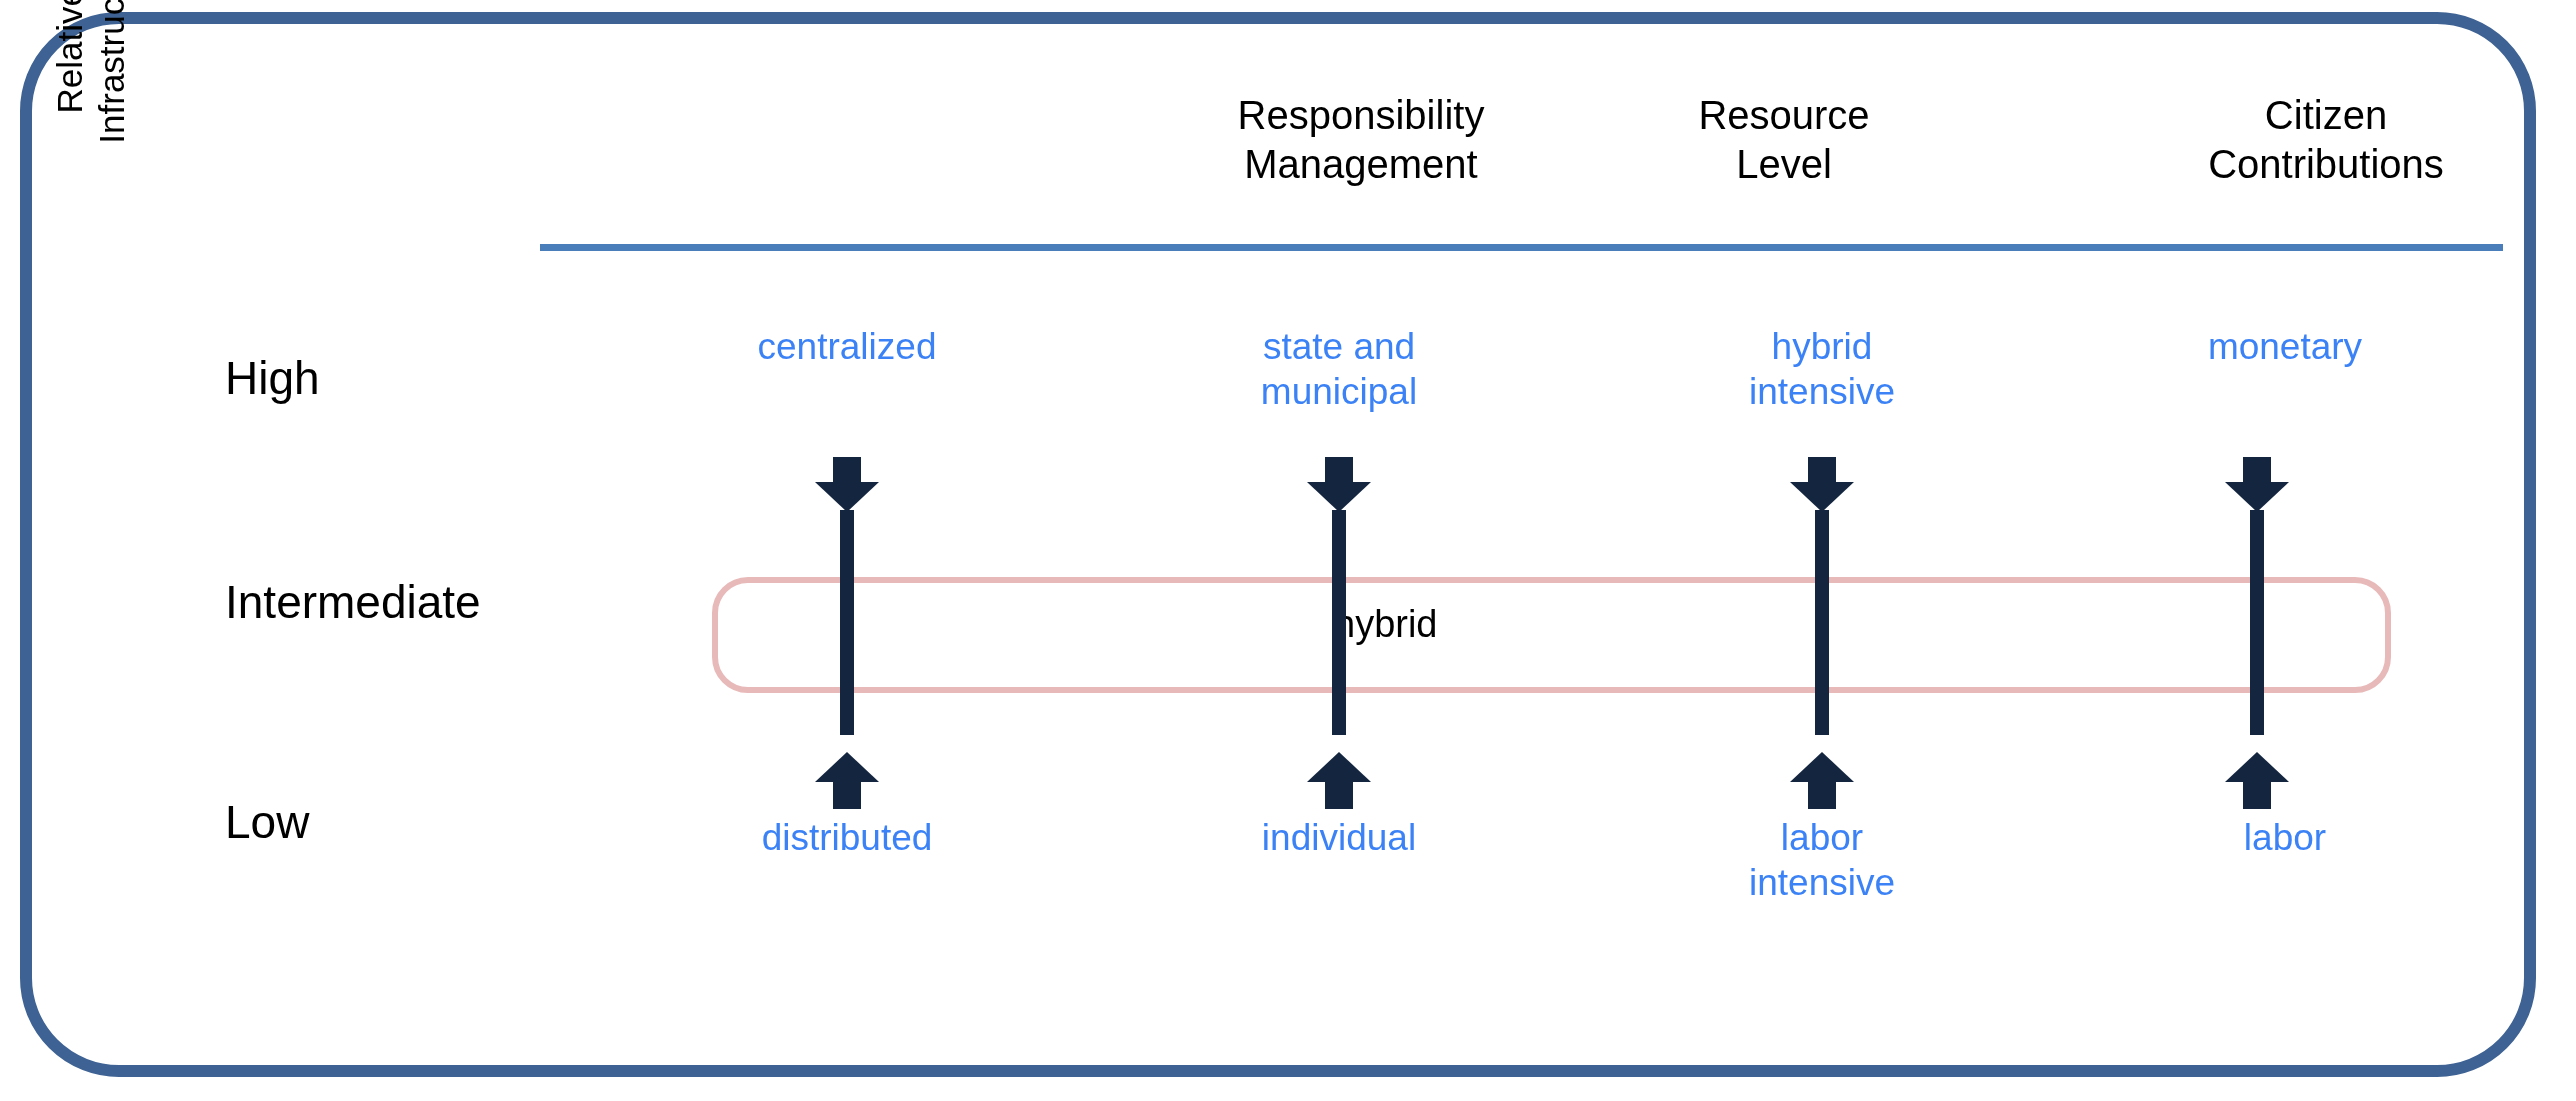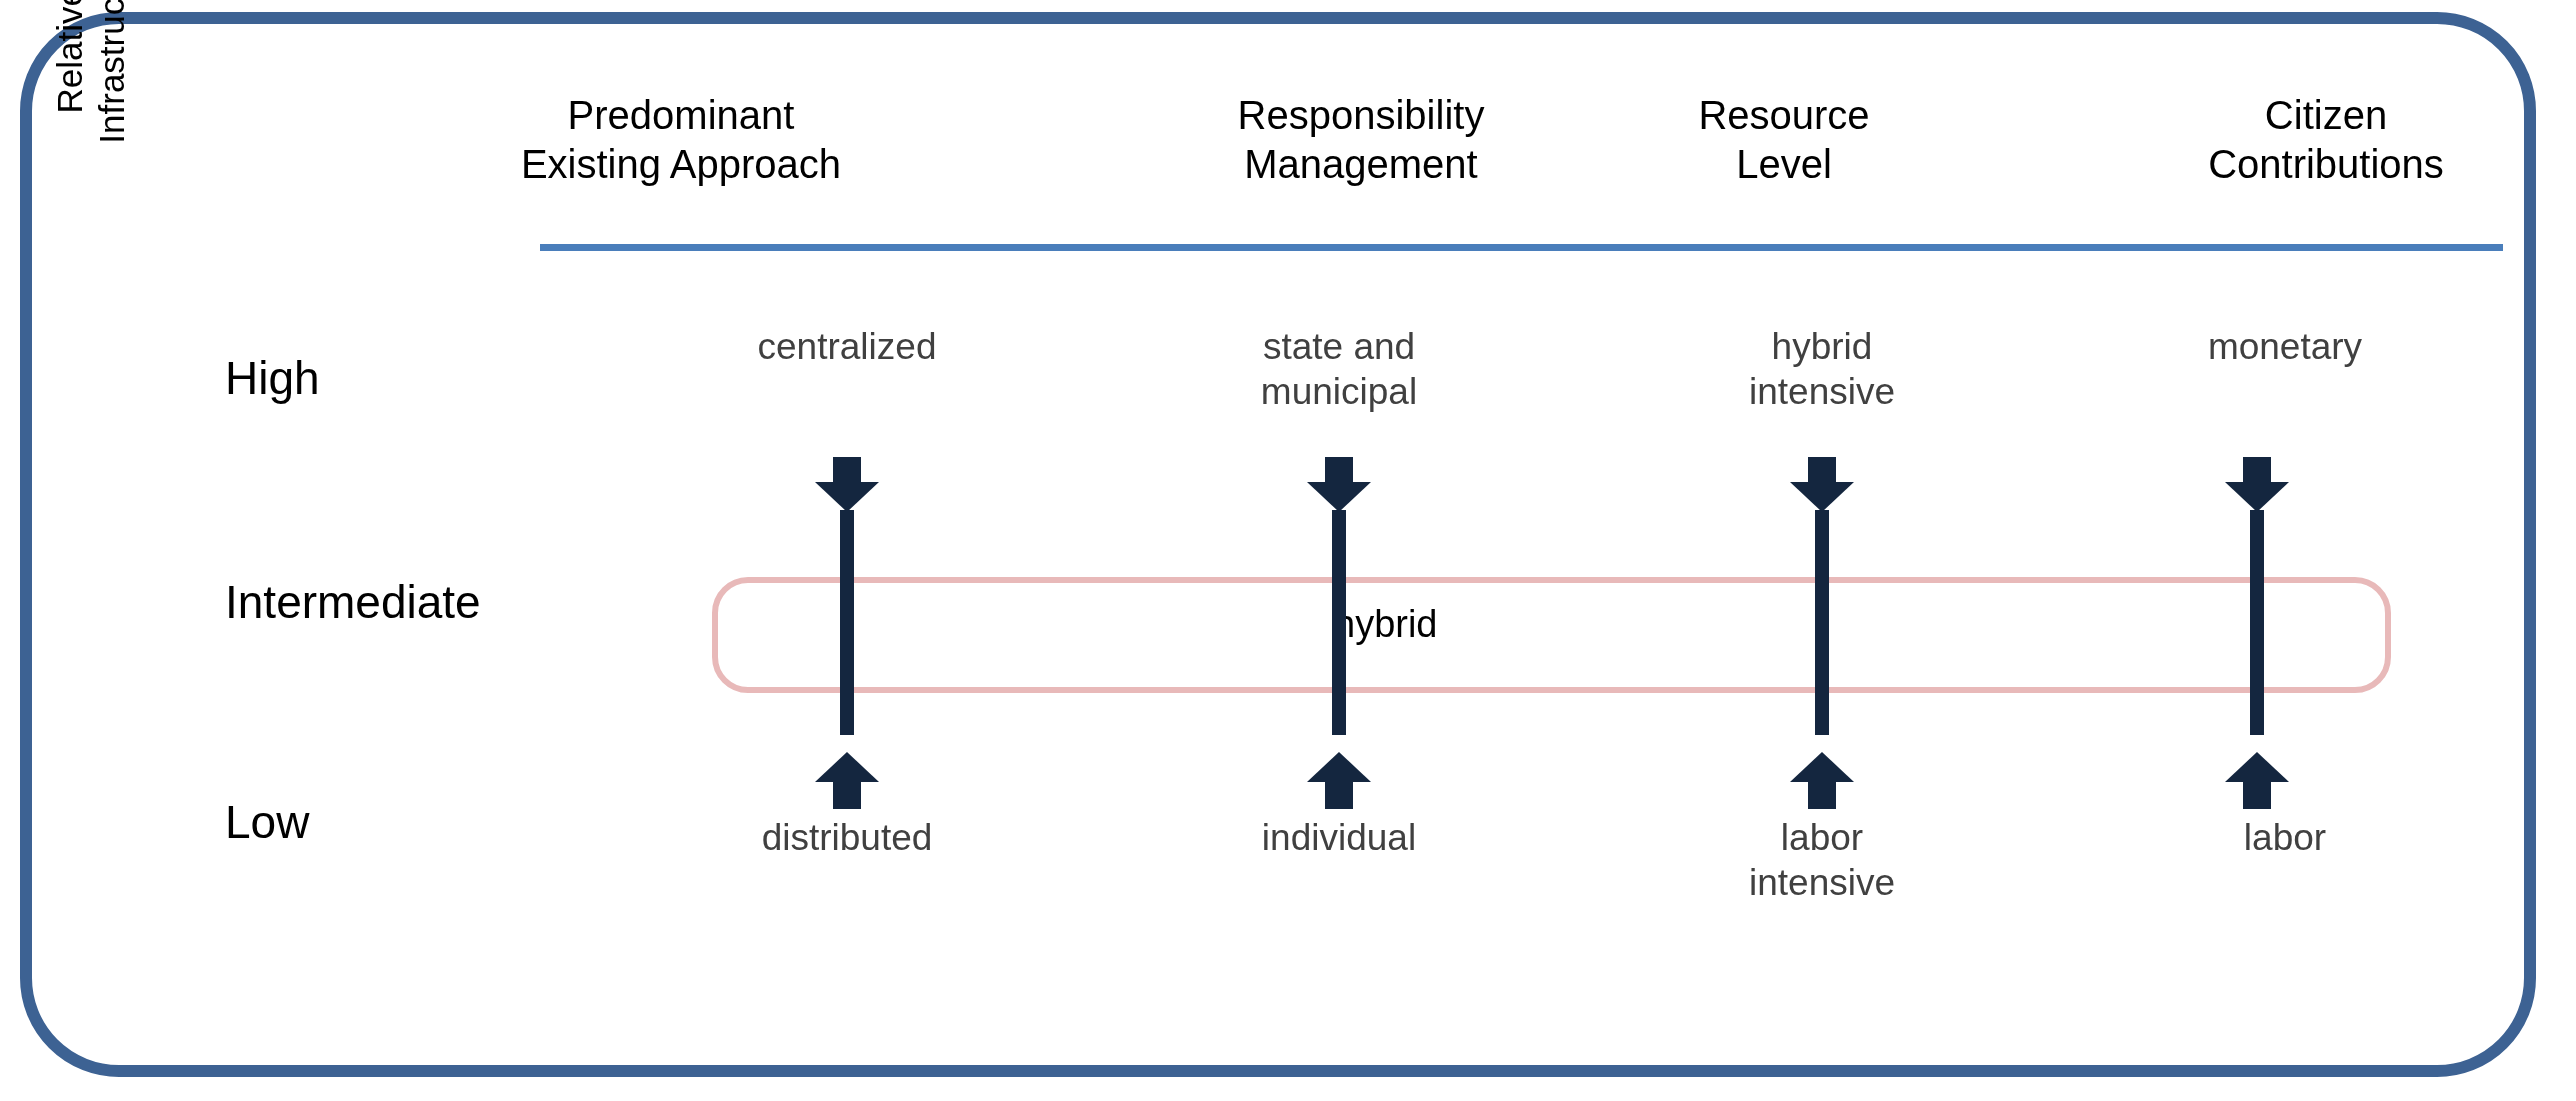--- a/index.html
+++ b/index.html
@@ -92,21 +92,21 @@
   .row-high { top: 351px; }
   .row-mid  { top: 575px; }
   .row-low  { top: 795px; }
 
   
   .val {
     position: absolute;
     text-align: center;
     font-size: 37px;
     line-height: 1.22;
-    color: #404040;
+    color: #3b82f6;
     white-space: nowrap;
     font-family: "Liberation Sans", sans-serif;
   }
   .val-top    { top: 324px; transform: translateX(-50%); }
   .val-top2   { top: 324px; transform: translateX(-50%); }
   .val-bottom { top: 815px; transform: translateX(-50%); }
 
   
   .axis {
     position: absolute;
@@ -191,24 +191,20 @@
 
   <div class="frame"></div>
 
   <div class="ylabel">
     <div class="lines">
       <span>Relative Level of Existing</span>
       <span>Infrastructure and Institutions</span>
     </div>
   </div>
 
-  <div class="col-head" style="left:681px; transform:translateX(-50%);">
-    <div>Predominant</div>
-    <div>Existing Approach</div>
-  </div>
 
   <div class="col-head" style="left:1361px; transform:translateX(-50%);">
     <div>Responsibility</div>
     <div>Management</div>
   </div>
 
   <div class="col-head" style="left:1784px; transform:translateX(-50%);">
     <div>Resource</div>
     <div>Level</div>
   </div>

